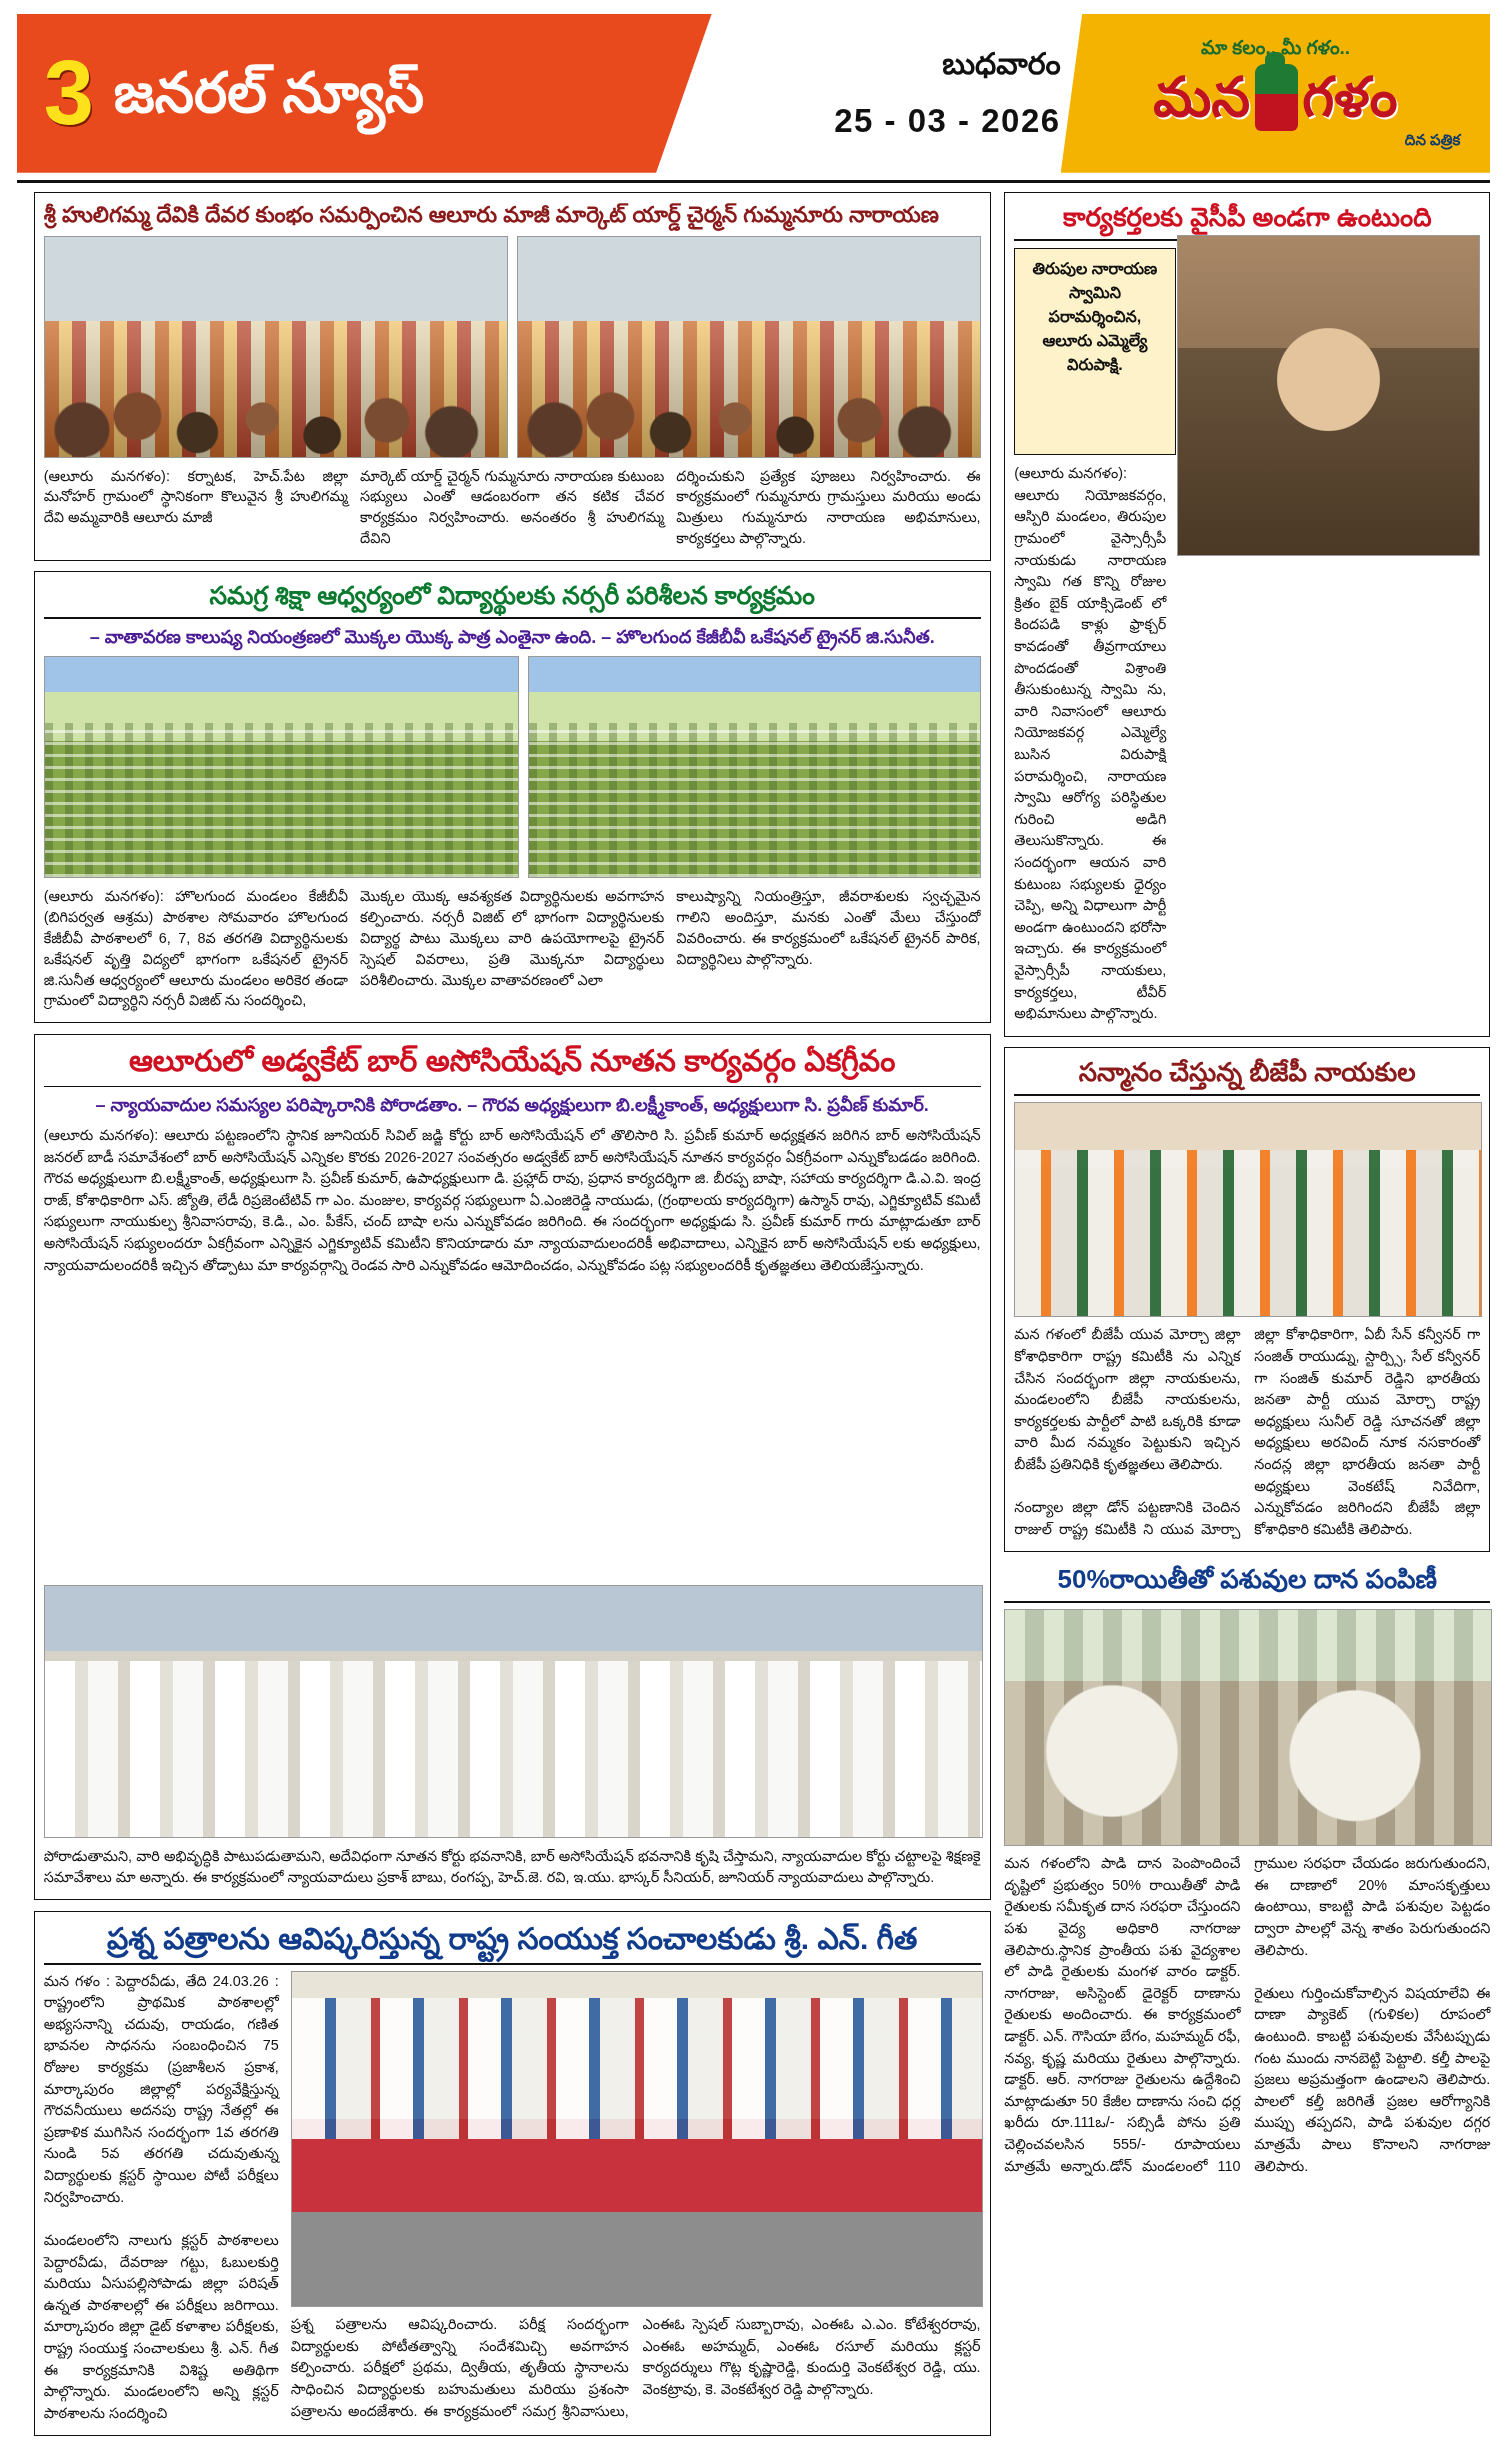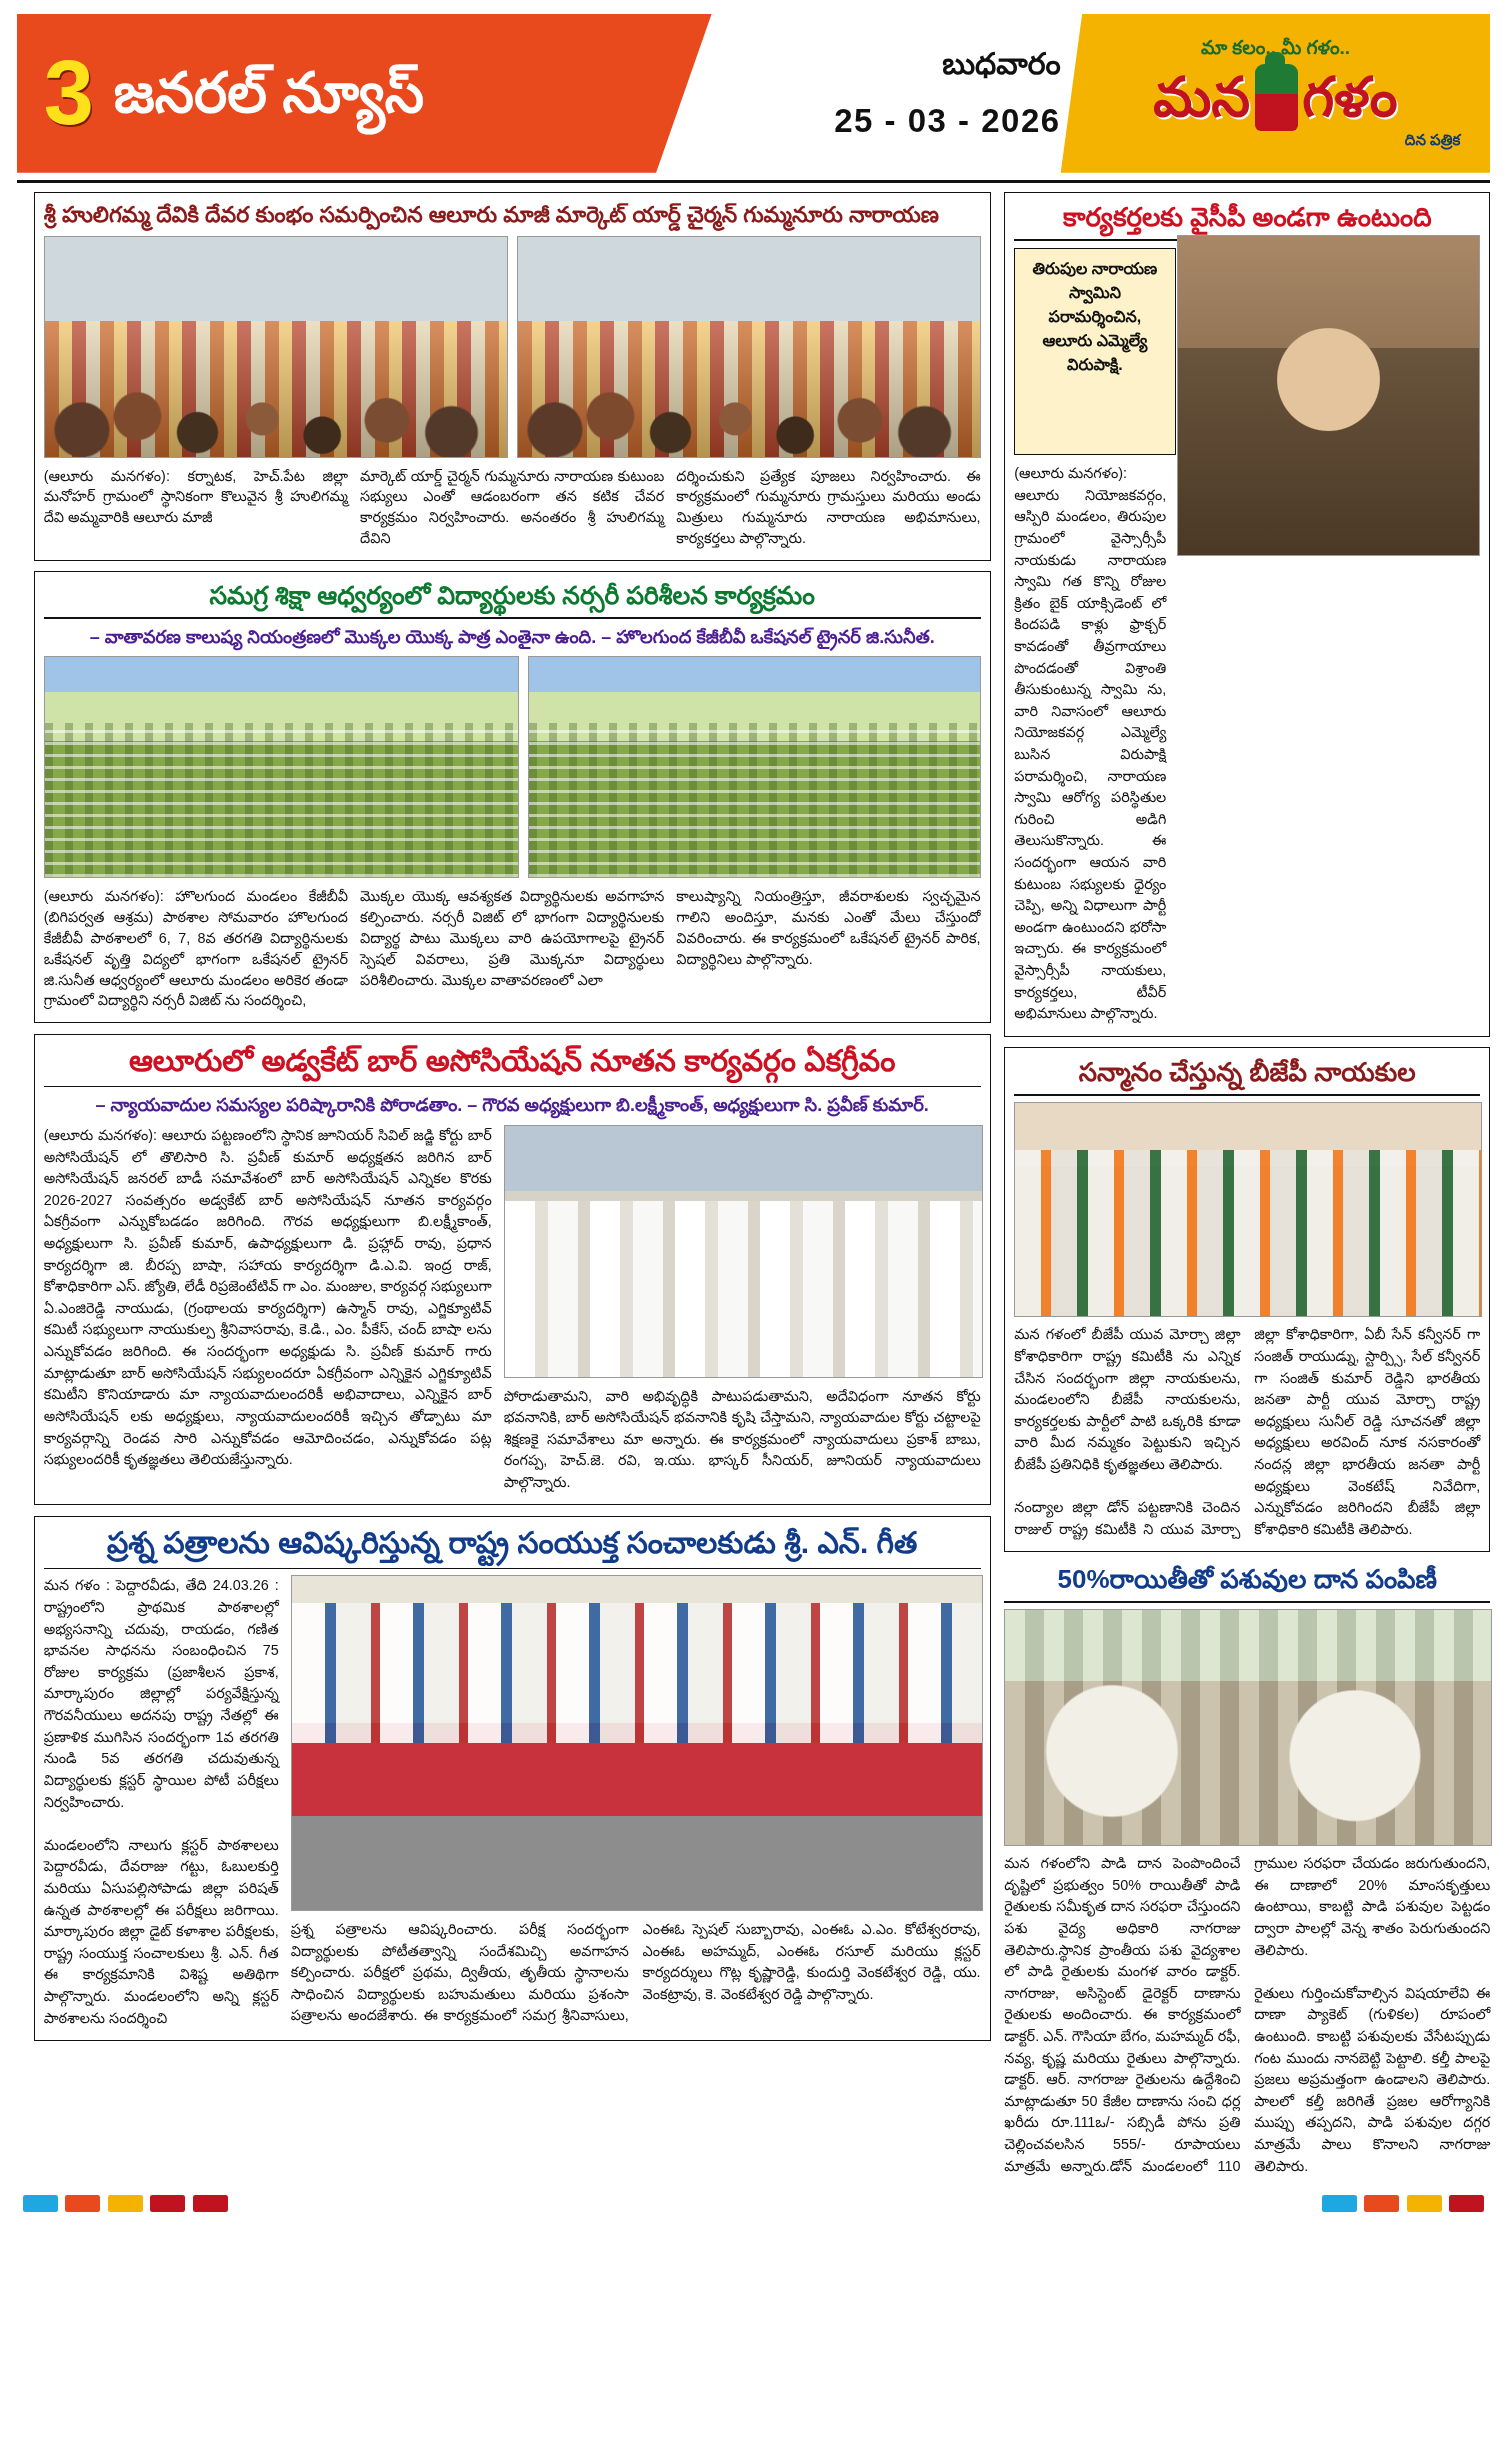--- a/index.html
+++ b/index.html
@@ -322,21 +322,21 @@
           <div class="cap">(ఆలూరు మనగళం): హొలగుంద మండలం కేజీబీవీ (బిగిపర్వత ఆశ్రమ) పాఠశాల సోమవారం హొలగుంద కేజీబీవీ పాఠశాలలో 6, 7, 8వ తరగతి విద్యార్థినులకు ఒకేషనల్ వృత్తి విద్యలో భాగంగా ఒకేషనల్ ట్రైనర్ జి.సునీత ఆధ్వర్యంలో ఆలూరు మండలం అరికెర తండా గ్రామంలో విద్యార్థిని నర్సరీ విజిట్ ను సందర్శించి,</div>
           <div class="cap">మొక్కల యొక్క ఆవశ్యకత విద్యార్థినులకు అవగాహన కల్పించారు. నర్సరీ విజిట్ లో భాగంగా విద్యార్థినులకు విద్యార్థ పాటు మొక్కలు వారి ఉపయోగాలపై ట్రైనర్ స్పెషల్ వివరాలు, ప్రతి మొక్కనూ విద్యార్థులు పరిశీలించారు. మొక్కల వాతావరణంలో ఎలా</div>
           <div class="cap">కాలుష్యాన్ని నియంత్రిస్తూ, జీవరాశులకు స్వచ్ఛమైన గాలిని అందిస్తూ, మనకు ఎంతో మేలు చేస్తుందో వివరించారు. ఈ కార్యక్రమంలో ఒకేషనల్ ట్రైనర్ పారిక, విద్యార్థినిలు పాల్గొన్నారు.</div>
         </div>
       </div>
 
       <div class="box">
         <div class="hl hl-red hl-big">ఆలూరులో అడ్వకేట్ బార్ అసోసియేషన్ నూతన కార్యవర్గం ఏకగ్రీవం</div>
         <div class="sep"></div>
         <div class="subhl">– న్యాయవాదుల సమస్యల పరిష్కారానికి పోరాడతాం. – గౌరవ అధ్యక్షులుగా బి.లక్ష్మీకాంత్, అధ్యక్షులుగా సి. ప్రవీణ్ కుమార్.</div>
-        <div style="display:flex;gap:12px;margin-top:7.6px;">
+        <div style="display:flex;gap:12px;margin-top:7.6px;flex-direction:column;">
           <div style="flex:0 0 448px;" class="body-text">(ఆలూరు మనగళం): ఆలూరు పట్టణంలోని స్థానిక జూనియర్ సివిల్ జడ్జి కోర్టు బార్ అసోసియేషన్ లో తొలిసారి సి. ప్రవీణ్ కుమార్ అధ్యక్షతన జరిగిన బార్ అసోసియేషన్ జనరల్ బాడీ సమావేశంలో బార్ అసోసియేషన్ ఎన్నికల కొరకు 2026-2027 సంవత్సరం అడ్వకేట్ బార్ అసోసియేషన్ నూతన కార్యవర్గం ఏకగ్రీవంగా ఎన్నుకోబడడం జరిగింది. గౌరవ అధ్యక్షులుగా బి.లక్ష్మీకాంత్, అధ్యక్షులుగా సి. ప్రవీణ్ కుమార్, ఉపాధ్యక్షులుగా డి. ప్రహ్లాద్ రావు, ప్రధాన కార్యదర్శిగా జి. బీరప్ప బాషా, సహాయ కార్యదర్శిగా డి.ఎ.వి. ఇంద్ర రాజ్, కోశాధికారిగా ఎస్. జ్యోతి, లేడీ రిప్రజెంటేటివ్ గా ఎం. మంజుల, కార్యవర్గ సభ్యులుగా ఏ.ఎంజిరెడ్డి నాయుడు, (గ్రంథాలయ కార్యదర్శిగా) ఉస్మాన్ రావు, ఎగ్జిక్యూటివ్ కమిటీ సభ్యులుగా నాయుకుల్ప శ్రీనివాసరావు, కె.డి., ఎం. పీకేస్, చంద్ బాషా లను ఎన్నుకోవడం జరిగింది. ఈ సందర్భంగా అధ్యక్షుడు సి. ప్రవీణ్ కుమార్ గారు మాట్లాడుతూ బార్ అసోసియేషన్ సభ్యులందరూ ఏకగ్రీవంగా ఎన్నికైన ఎగ్జిక్యూటివ్ కమిటీని కొనియాడారు మా న్యాయవాదులందరికీ అభివాదాలు, ఎన్నికైన బార్ అసోసియేషన్ లకు అధ్యక్షులు, న్యాయవాదులందరికీ ఇచ్చిన తోడ్పాటు మా కార్యవర్గాన్ని రెండవ సారి ఎన్నుకోవడం ఆమోదించడం, ఎన్నుకోవడం పట్ల సభ్యులందరికీ కృతజ్ఞతలు తెలియజేస్తున్నారు.</div>
           <div style="flex:1;">
             <div class="photo whiteshirts" style="height:251px;width:100%;">
                 <span class="ph"></span>
               </div>
             <div class="body-text" style="margin-top:7.6px;">పోరాడుతామని, వారి అభివృద్ధికి పాటుపడుతామని, అదేవిధంగా నూతన కోర్టు భవనానికి, బార్ అసోసియేషన్ భవనానికి కృషి చేస్తామని, న్యాయవాదుల కోర్టు చట్టాలపై శిక్షణకై సమావేశాలు మా అన్నారు. ఈ కార్యక్రమంలో న్యాయవాదులు ప్రకాశ్ బాబు, రంగప్ప, హెచ్.జె. రవి, ఇ.యు. భాస్కర్ సీనియర్, జూనియర్ న్యాయవాదులు పాల్గొన్నారు.</div>
           </div>
         </div>
       </div>
 

